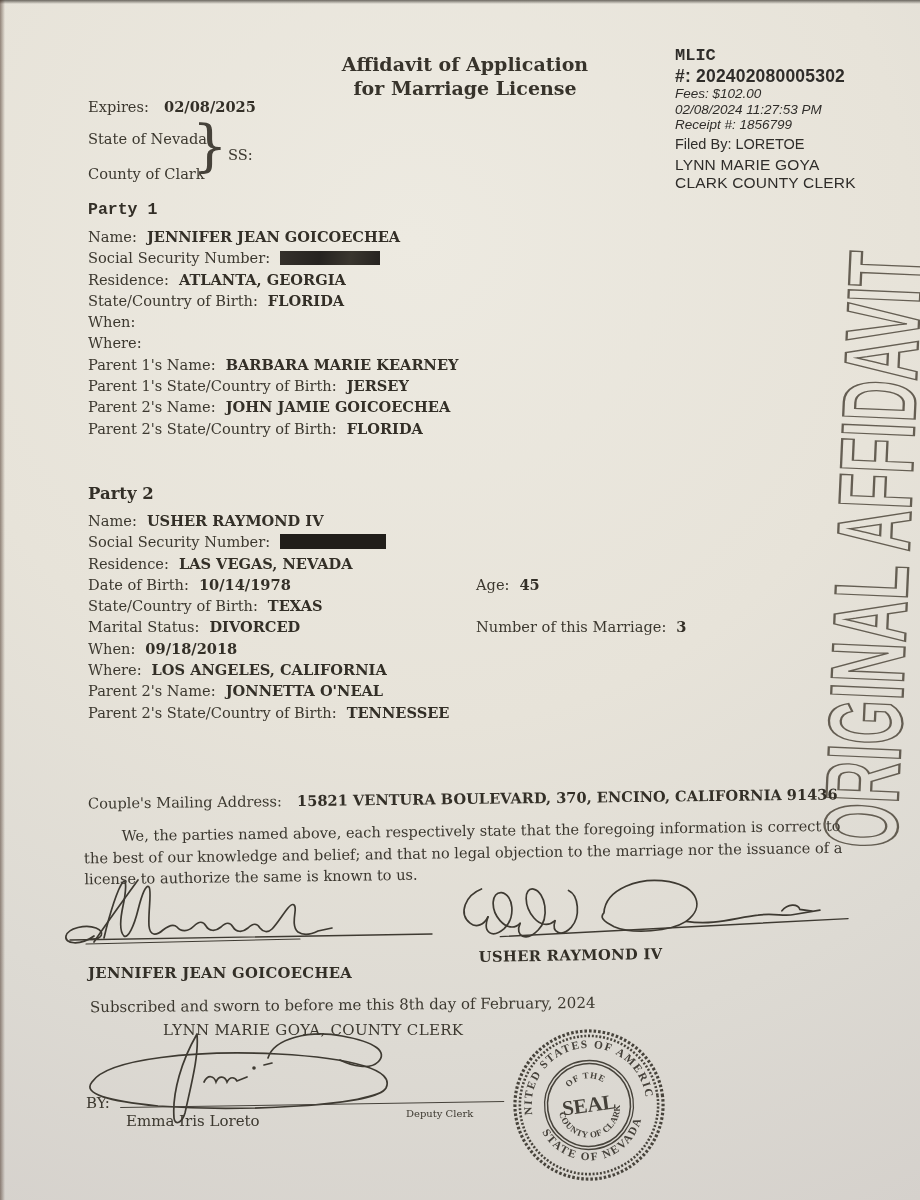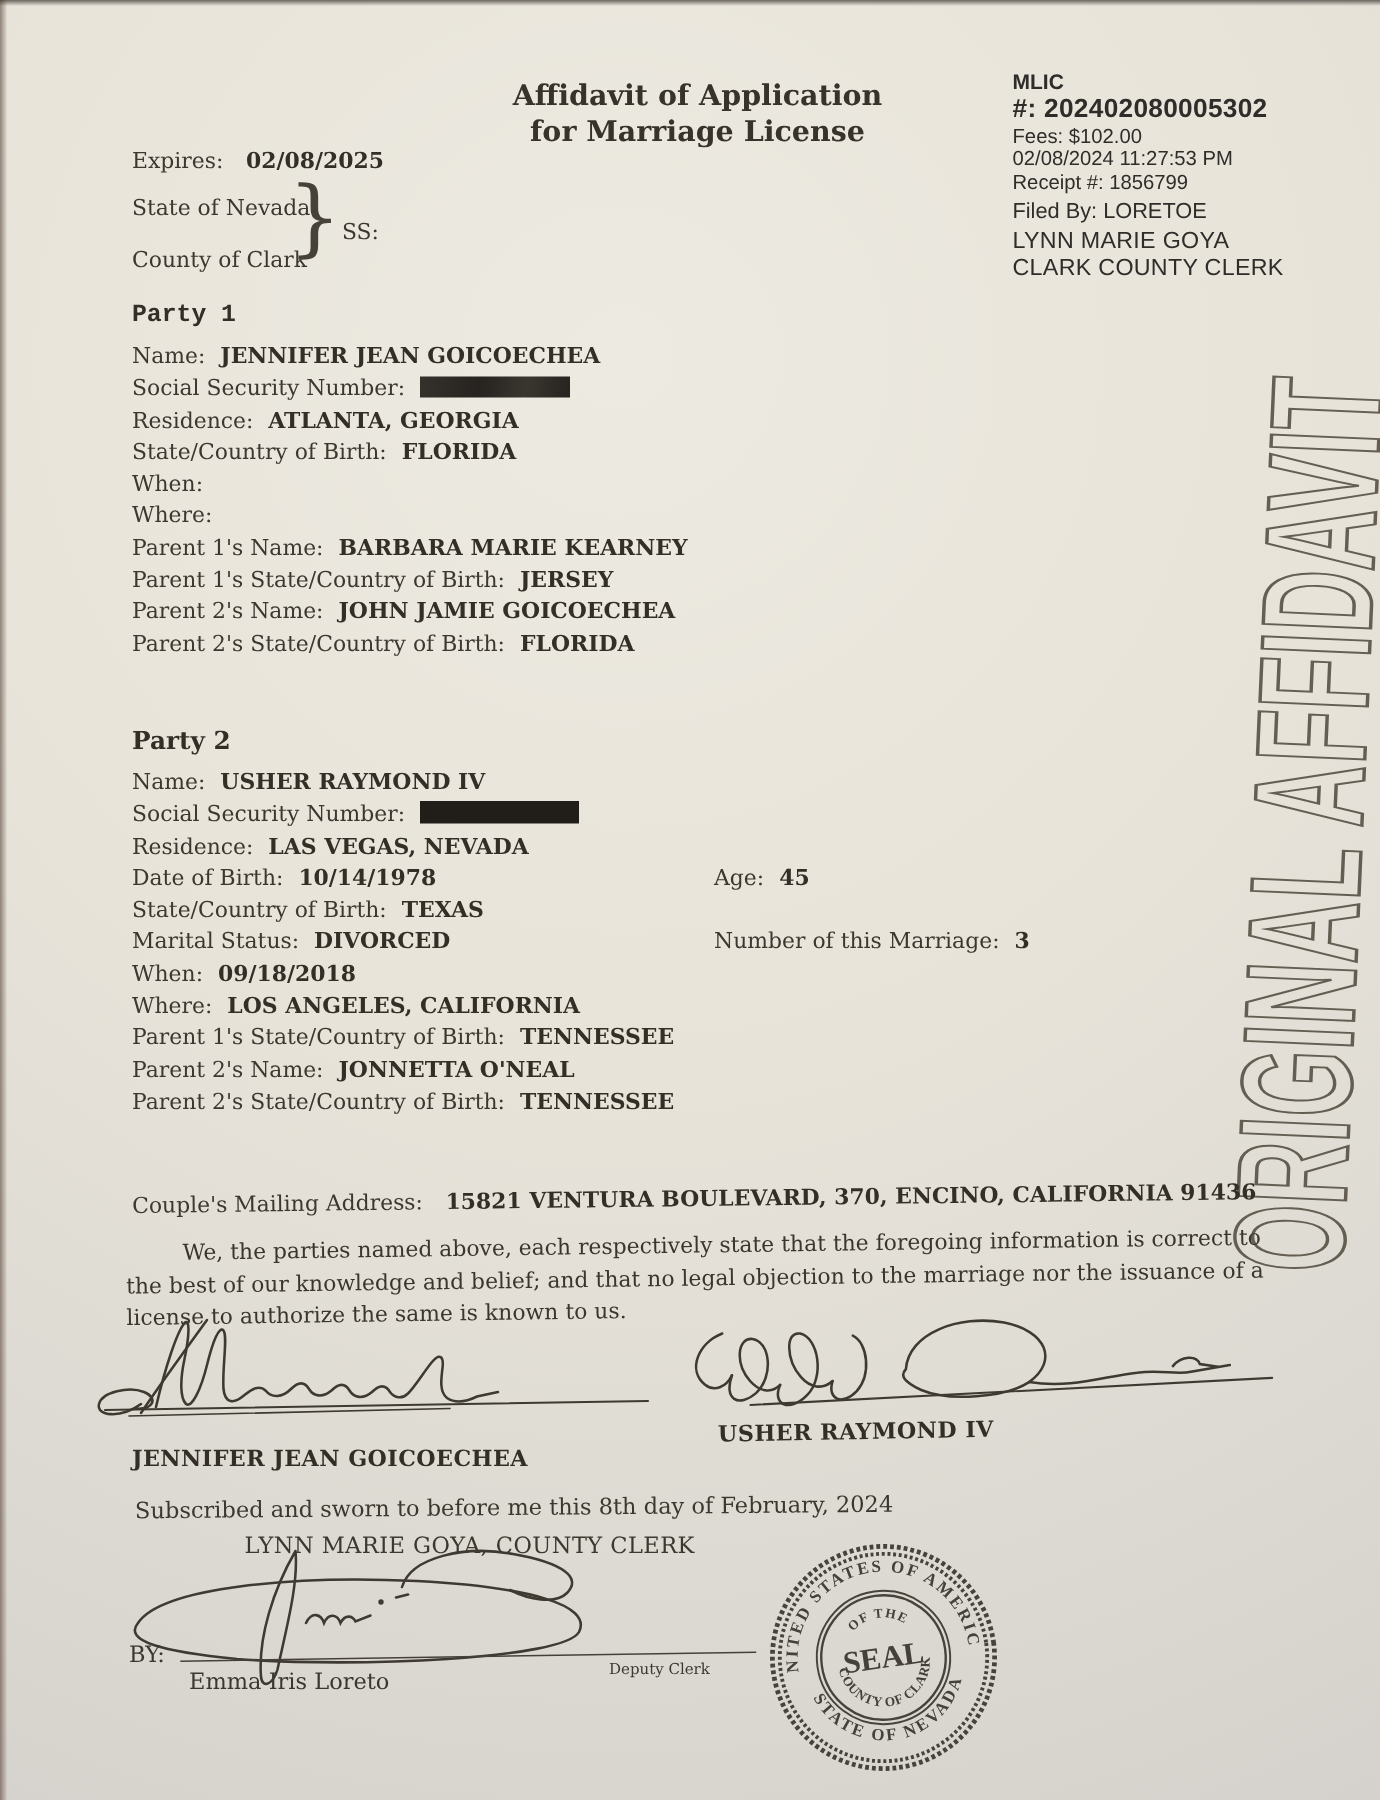--- a/index.html
+++ b/index.html
@@ -13,23 +13,23 @@
     position:relative;width:920px;height:1200px;
     background:
       linear-gradient(90deg, rgba(74,52,40,0.55) 0px, rgba(74,52,40,0) 5px),
       linear-gradient(180deg, rgba(40,36,30,0.65) 0px, rgba(40,36,30,0) 4px),
       radial-gradient(120% 90% at 45% 20%, #edeae1 0%, #e7e3d9 45%, #dddad3 75%, #d5d1cc 100%);
     color:#3c382f;
   }
   .abs{position:absolute;}
   .title{font-weight:bold;font-size:19px;line-height:24px;text-align:center;color:#37332b;}
   .stamp{font-family:"Liberation Sans",sans-serif;color:#2f2d2a;line-height:1.16;}
-  .stamp .s1{font-size:14px;font-weight:600;}
+  .stamp .s1{font-size:17px;font-weight:600;font-family:Liberation Mono, monospace;}
   .stamp .s2{font-size:17.5px;font-weight:bold;letter-spacing:0.2px;}
-  .stamp .s3{font-size:13.5px;}
+  .stamp .s3{font-size:13.5px;font-style:italic;}
   .stamp .s4{font-size:14.5px;margin-top:3px;}
   .stamp .s5{font-size:15.5px;margin-top:3px;letter-spacing:0.2px;}
   .lbl{font-size:14.6px;}
   .val{font-weight:bold;margin-left:10px;font-size:14.6px;color:#332f27;}
   .prow{height:21.3px;line-height:21.3px;white-space:nowrap;position:relative;}
   .rightcol{position:absolute;left:388px;top:0;}
   .party-head{font-weight:bold;font-size:16.5px;color:#332f27;}
   .redact1{display:inline-block;width:100px;height:14px;vertical-align:-2px;margin-left:10px;
     background:linear-gradient(100deg,#35312b 0%,#262320 40%,#3a362f 70%,#262320 100%);}
   .redact2{display:inline-block;width:106px;height:15px;vertical-align:-2px;margin-left:10px;
@@ -106,21 +106,20 @@
       <span class="lbl">Date of Birth:</span><span class="val">10/14/1978</span>
       <span class="rightcol"><span class="lbl">Age:</span><span class="val">45</span></span>
     </div>
     <div class="prow"><span class="lbl">State/Country of Birth:</span><span class="val">TEXAS</span></div>
     <div class="prow">
       <span class="lbl">Marital Status:</span><span class="val">DIVORCED</span>
       <span class="rightcol"><span class="lbl">Number of this Marriage:</span><span class="val">3</span></span>
     </div>
     <div class="prow"><span class="lbl">When:</span><span class="val">09/18/2018</span></div>
     <div class="prow"><span class="lbl">Where:</span><span class="val">LOS ANGELES, CALIFORNIA</span></div>
-    <div class="prow"><span class="lbl">Parent 1's State/Country of Birth:</span><span class="val">TENNESSEE</span></div>
     <div class="prow"><span class="lbl">Parent 2's Name:</span><span class="val">JONNETTA O'NEAL</span></div>
     <div class="prow"><span class="lbl">Parent 2's State/Country of Birth:</span><span class="val">TENNESSEE</span></div>
   </div>
 
   <div class="abs prow" style="left:88px;top:766px;transform:rotate(-0.7deg);">
     <span class="lbl">Couple's Mailing Address:</span>
     <span class="val">15821 VENTURA BOULEVARD, 370, ENCINO, CALIFORNIA 91436</span>
   </div>
 
   <div class="abs para" style="left:84px;top:820px;width:766px;transform:rotate(-0.8deg);">We, the parties named above, each respectively state that the foregoing information is correct to the best of our knowledge and belief; and that no legal objection to the marriage nor the issuance of a license to authorize the same is known to us.</div>

